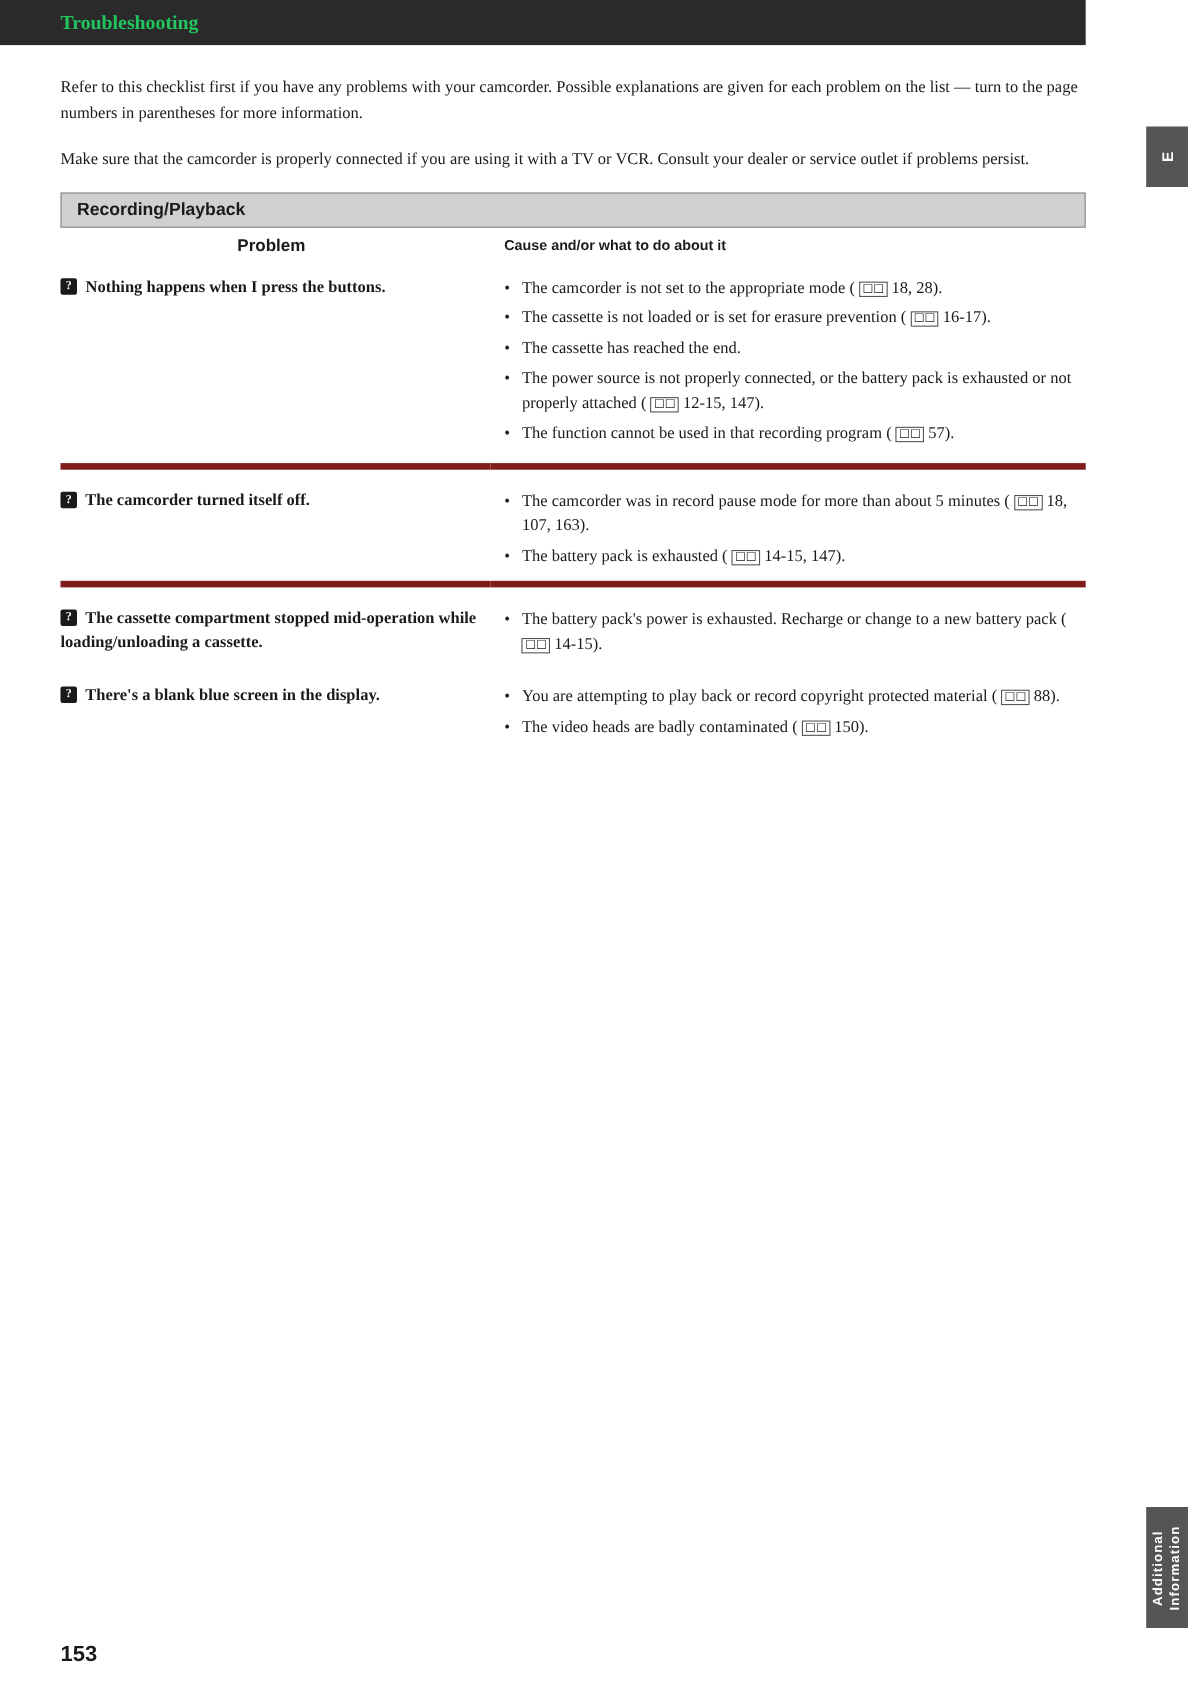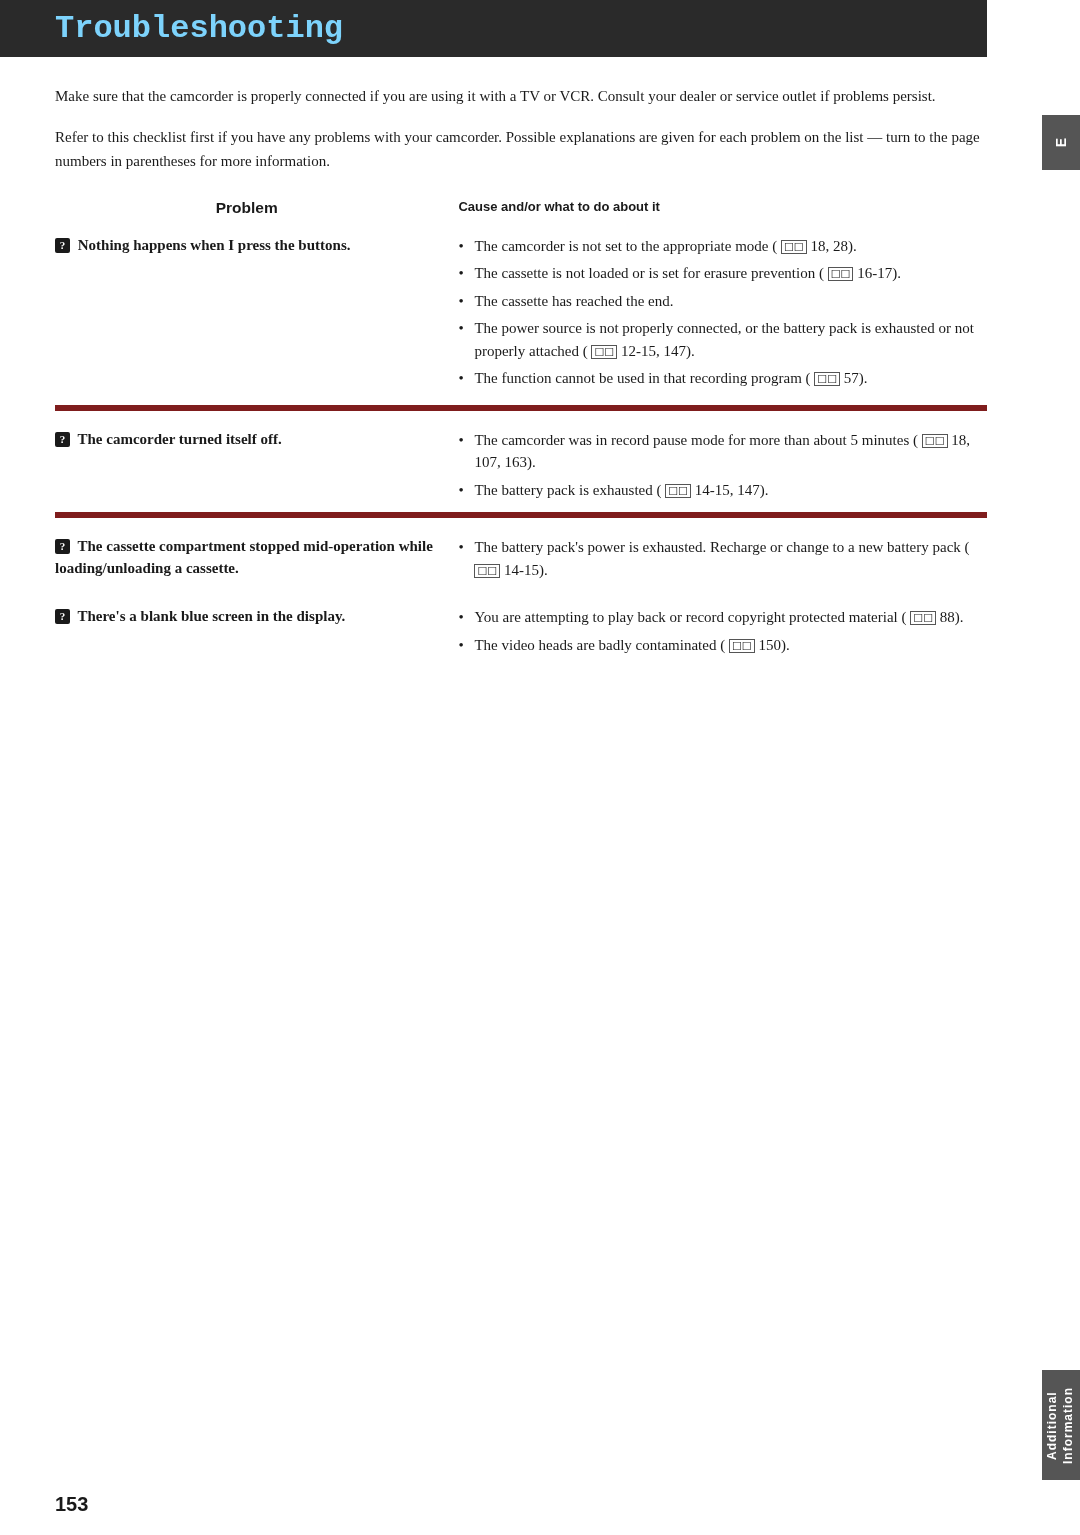--- a/index.html
+++ b/index.html
@@ -77,24 +77,24 @@
       background: #2a2a2a;
       color: white;
       padding: 10px 20px;
       margin-bottom: 28px;
       margin-left: -55px;
       margin-right: 0;
       padding-left: 55px;
     }
 
     .page-header h1 {
-      font-size: 32px;
-      font-weight: bold;
-      color: #7dd3fc;
-      font-family: Liberation Mono, monospace;
+      font-size: 18px;
+      font-weight: bold;
+      color: #22c55e;
+      font-family: Liberation Serif, serif;
     }
 
     .intro-text {
       font-size: 15px;
       line-height: 1.55;
       margin-bottom: 18px;
       color: #1a1a1a;
     }
 
     .section-header {
@@ -218,23 +218,24 @@
   <div class="bottom-right-tab" style="height:110px; bottom:55px;">
     <span class="bottom-right-tab-label">Additional<br>Information</span>
   </div>
 
   <div class="main-content">
 
     <div class="page-header">
       <h1>Troubleshooting</h1>
     </div>
 
+    <p class="intro-text">Refer to this checklist first if you have any problems with your camcorder. Possible explanations are given for each problem on the list — turn to the page numbers in parentheses for more information.</p>
     <p class="intro-text">Make sure that the camcorder is properly connected if you are using it with a TV or VCR. Consult your dealer or service outlet if problems persist.</p>
-    <p class="intro-text">Refer to this checklist first if you have any problems with your camcorder. Possible explanations are given for each problem on the list — turn to the page numbers in parentheses for more information.</p>
-
+
+    <div class="section-header">Recording/Playback</div>
 
     <table class="table-container">
       <colgroup>
         <col style="width:42%">
         <col style="width:58%">
       </colgroup>
       <thead>
         <tr>
           <td class="col-header">Problem</td>
           <td class="col-header-cause">Cause and/or what to do about it</td>

